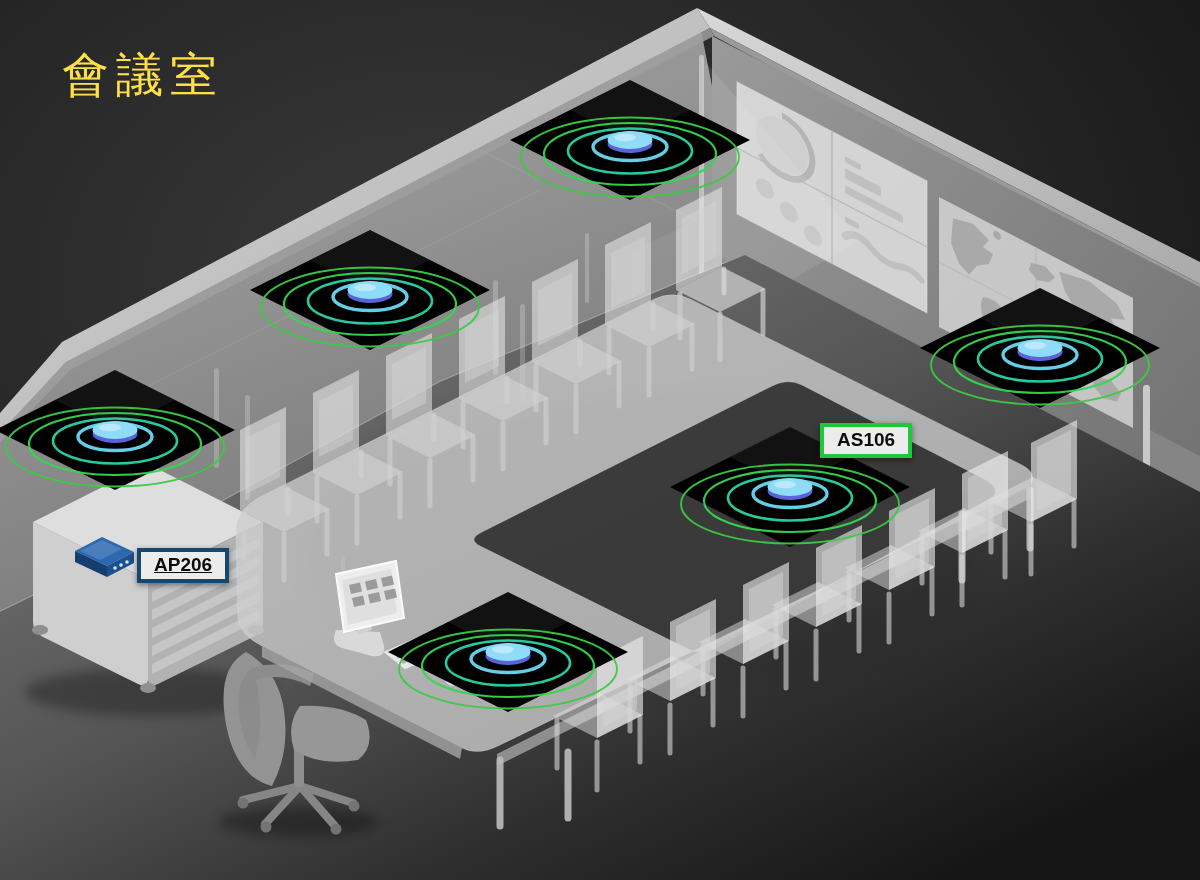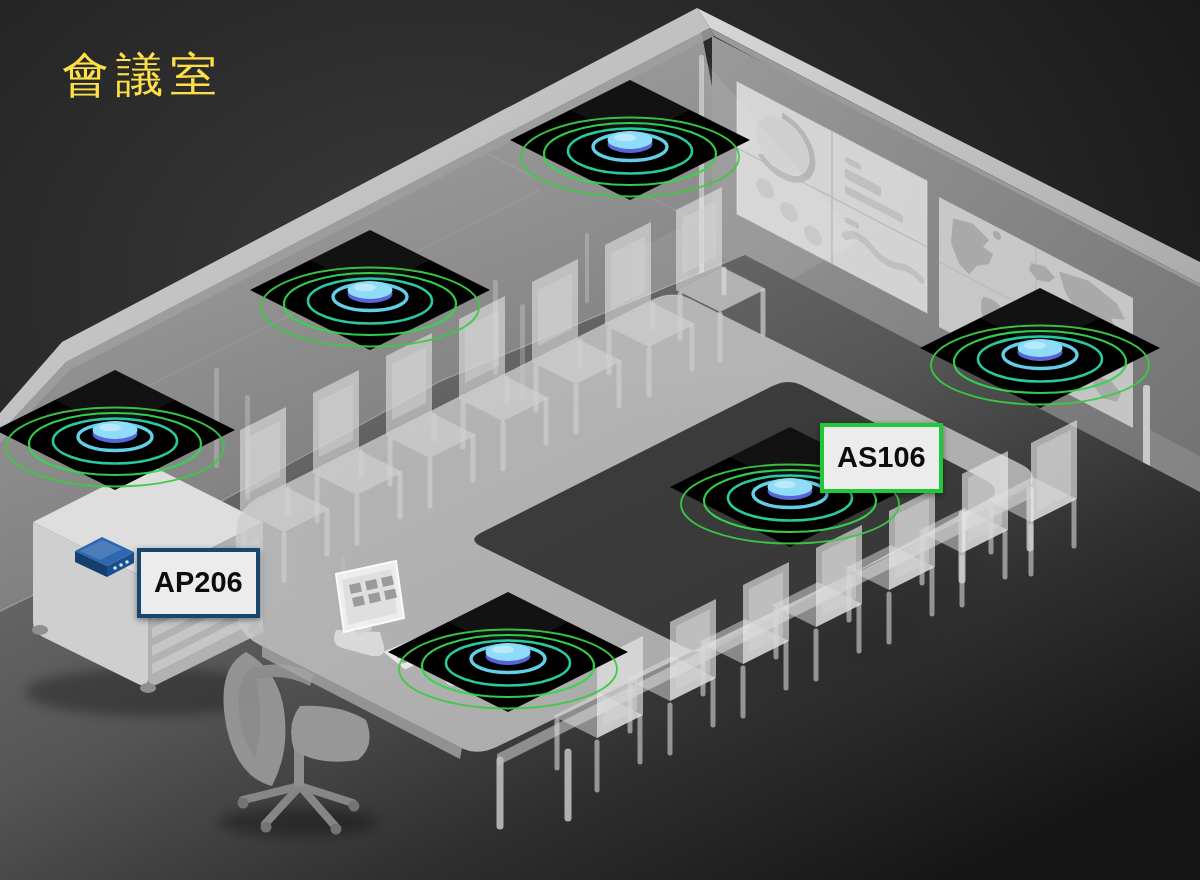--- a/index.html
+++ b/index.html
@@ -15,24 +15,24 @@
   .ring.g2{stroke:var(--accent-green2,#3cc944);stroke-width:1.8;}
   .disc-top{fill:var(--speaker-blue,#8edcf8);}
   .disc-rim{fill:var(--speaker-rim,#5a64d8);}
   .tileLight{fill:#ffffff;opacity:.07;}
   .tileDark{fill:#000000;opacity:.09;}
 
   .page-title{position:absolute;left:62px;top:44px;color:#fde047;
     font-size:47px;letter-spacing:7px;font-weight:500;
     font-family:"DejaVu Sans","Liberation Sans",sans-serif;}
   .tag{position:absolute;background:var(--label-bg,#ececec);
-    color:var(--label-text,#0d0d0d);font-weight:700;font-size:29px;
-    padding:15px 13px;line-height:1.1;font-family:"Liberation Sans",sans-serif;
+    color:var(--label-text,#0d0d0d);font-weight:700;font-size:19px;
+    padding:3px 13px;line-height:1.1;font-family:"Liberation Sans",sans-serif;
     box-shadow:0 2px 6px rgba(0,0,0,.45);}
-  .tag-ap{left:137px;top:548px;border:4px solid var(--ap-label-border,#17466f);}
+  .tag-ap{left:137px;top:548px;border:4px solid var(--ap-label-border,#17466f);text-decoration:underline;}
   .tag-as{left:820px;top:423px;border:4px solid var(--as-label-border,#1ec839);}
 </style>
 </head>
 <body>
 
 <div class="stage">
 <svg width="1200" height="880" viewBox="0 0 1200 880">
   <defs>
     <radialGradient id="bgGrad" cx="36%" cy="32%" r="95%">
       <stop offset="0%" stop-color="#3a3a3a"></stop>

